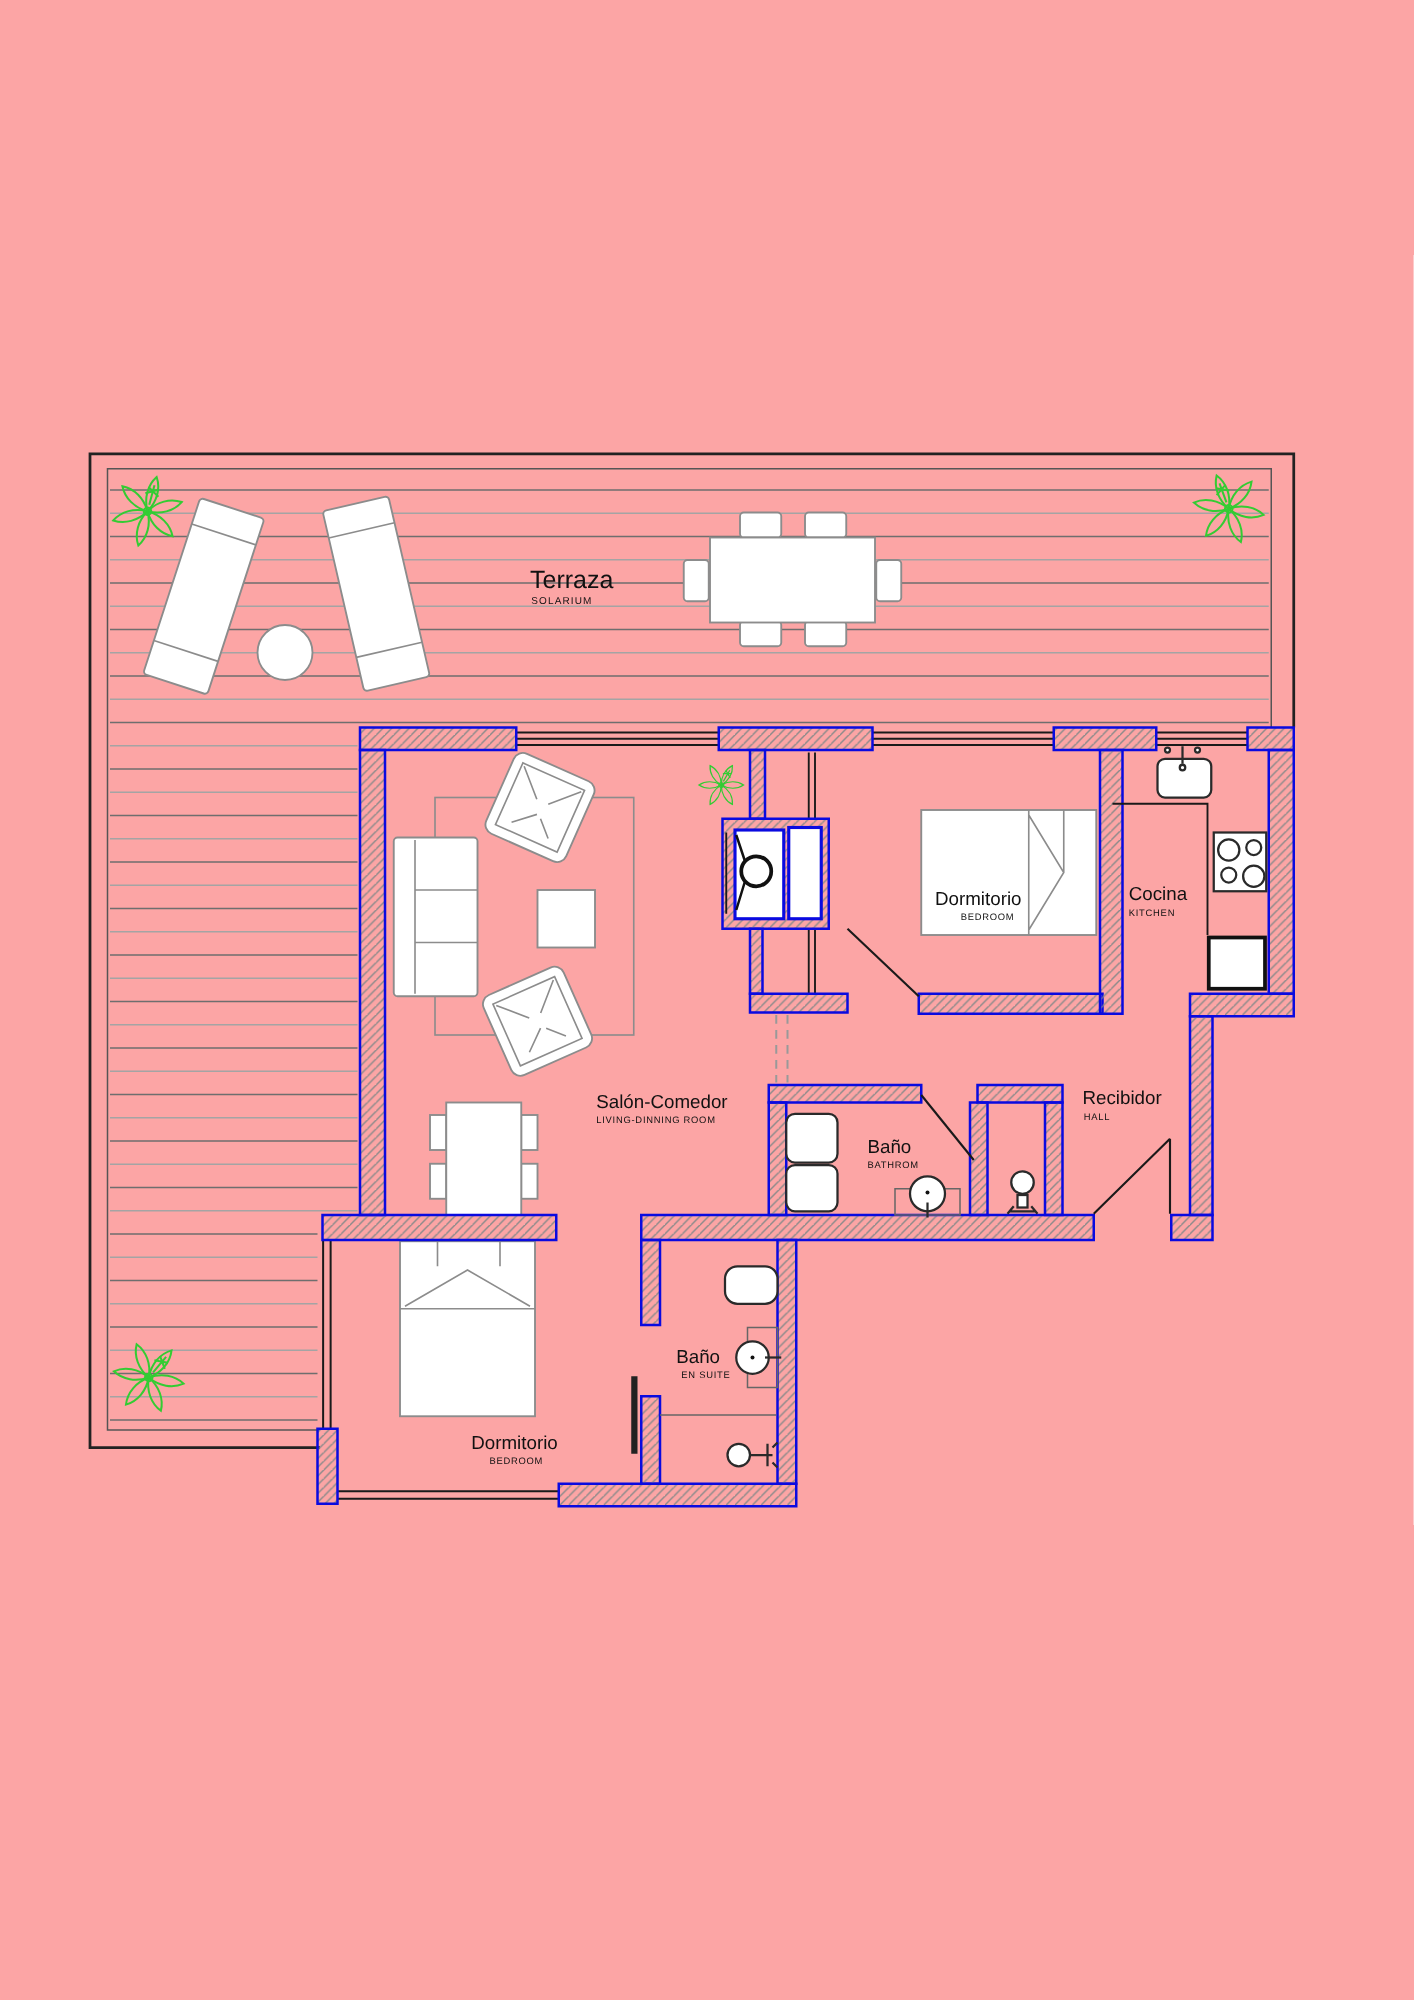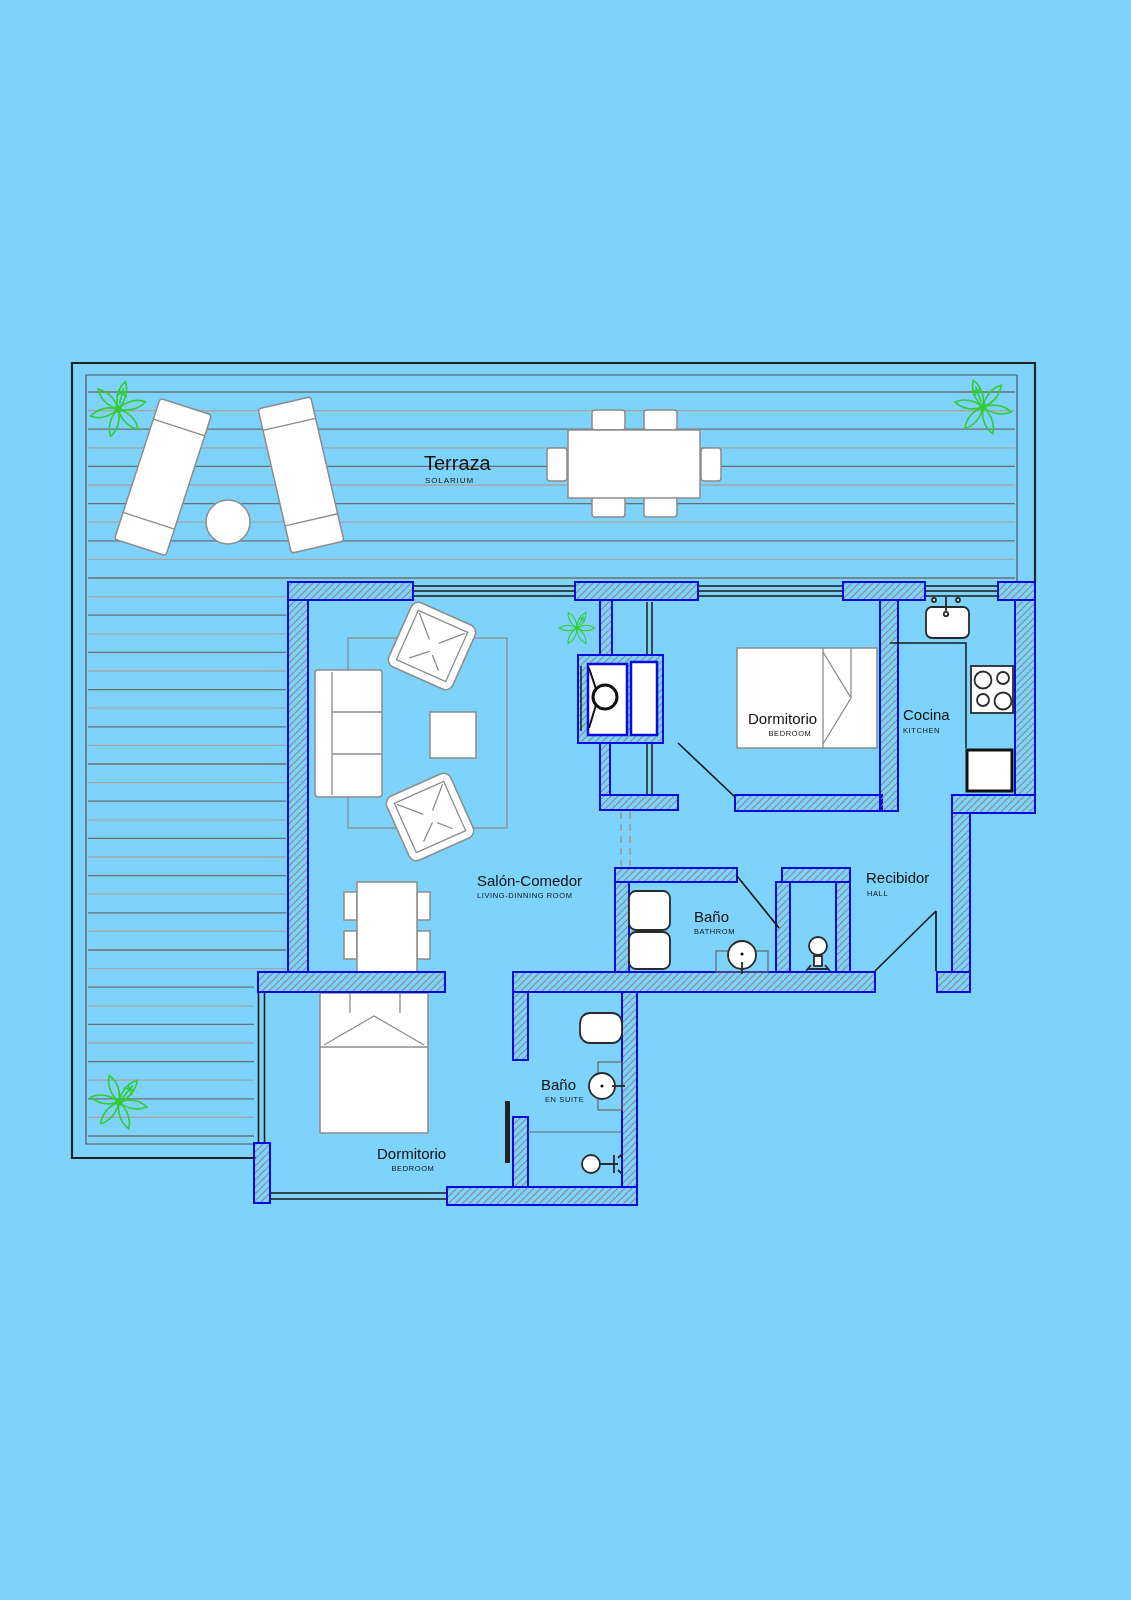--- a/index.html
+++ b/index.html
@@ -1,16 +1,16 @@
 <!DOCTYPE html>
 <html style="--wall_blue: #0a0ae0; --hatch_gray: #8a8a8a; --line_black: #1a1a1a; --furn_gray: #8c8c8c; --fixture_dark: #2a2a2a; --deck_a: #6e6e6e; --deck_b: #a4a4a4; --plant_green: #33cc33;"><head>
 <meta charset="utf-8">
 <style>
   html,body{margin:0;padding:0;background:#fff;}
-  .page{width:1131px;height:1600px;position:relative;background:#7dd3fc;overflow:hidden;}
+  .page{width:1131px;height:1600px;position:relative;background:#fca5a5;overflow:hidden;}
   svg{display:block;}
 
   .wall{fill:url(#hatch);stroke:var(--wall_blue);stroke-width:2;}
   .bluebox{fill:#fff;stroke:var(--wall_blue);stroke-width:2.5;}
   .border-outer{fill:none;stroke:#222;stroke-width:2.2;}
   .border-inner{fill:none;stroke:#555;stroke-width:1.2;}
   .deck line{stroke:var(--deck_a);stroke-width:1.3;}
   .deck line:nth-child(2n){stroke:var(--deck_b);}
   .win{stroke:var(--line_black);stroke-width:1.6;fill:none;}
   .furn{fill:#fff;stroke:var(--furn_gray);stroke-width:1.5;}

